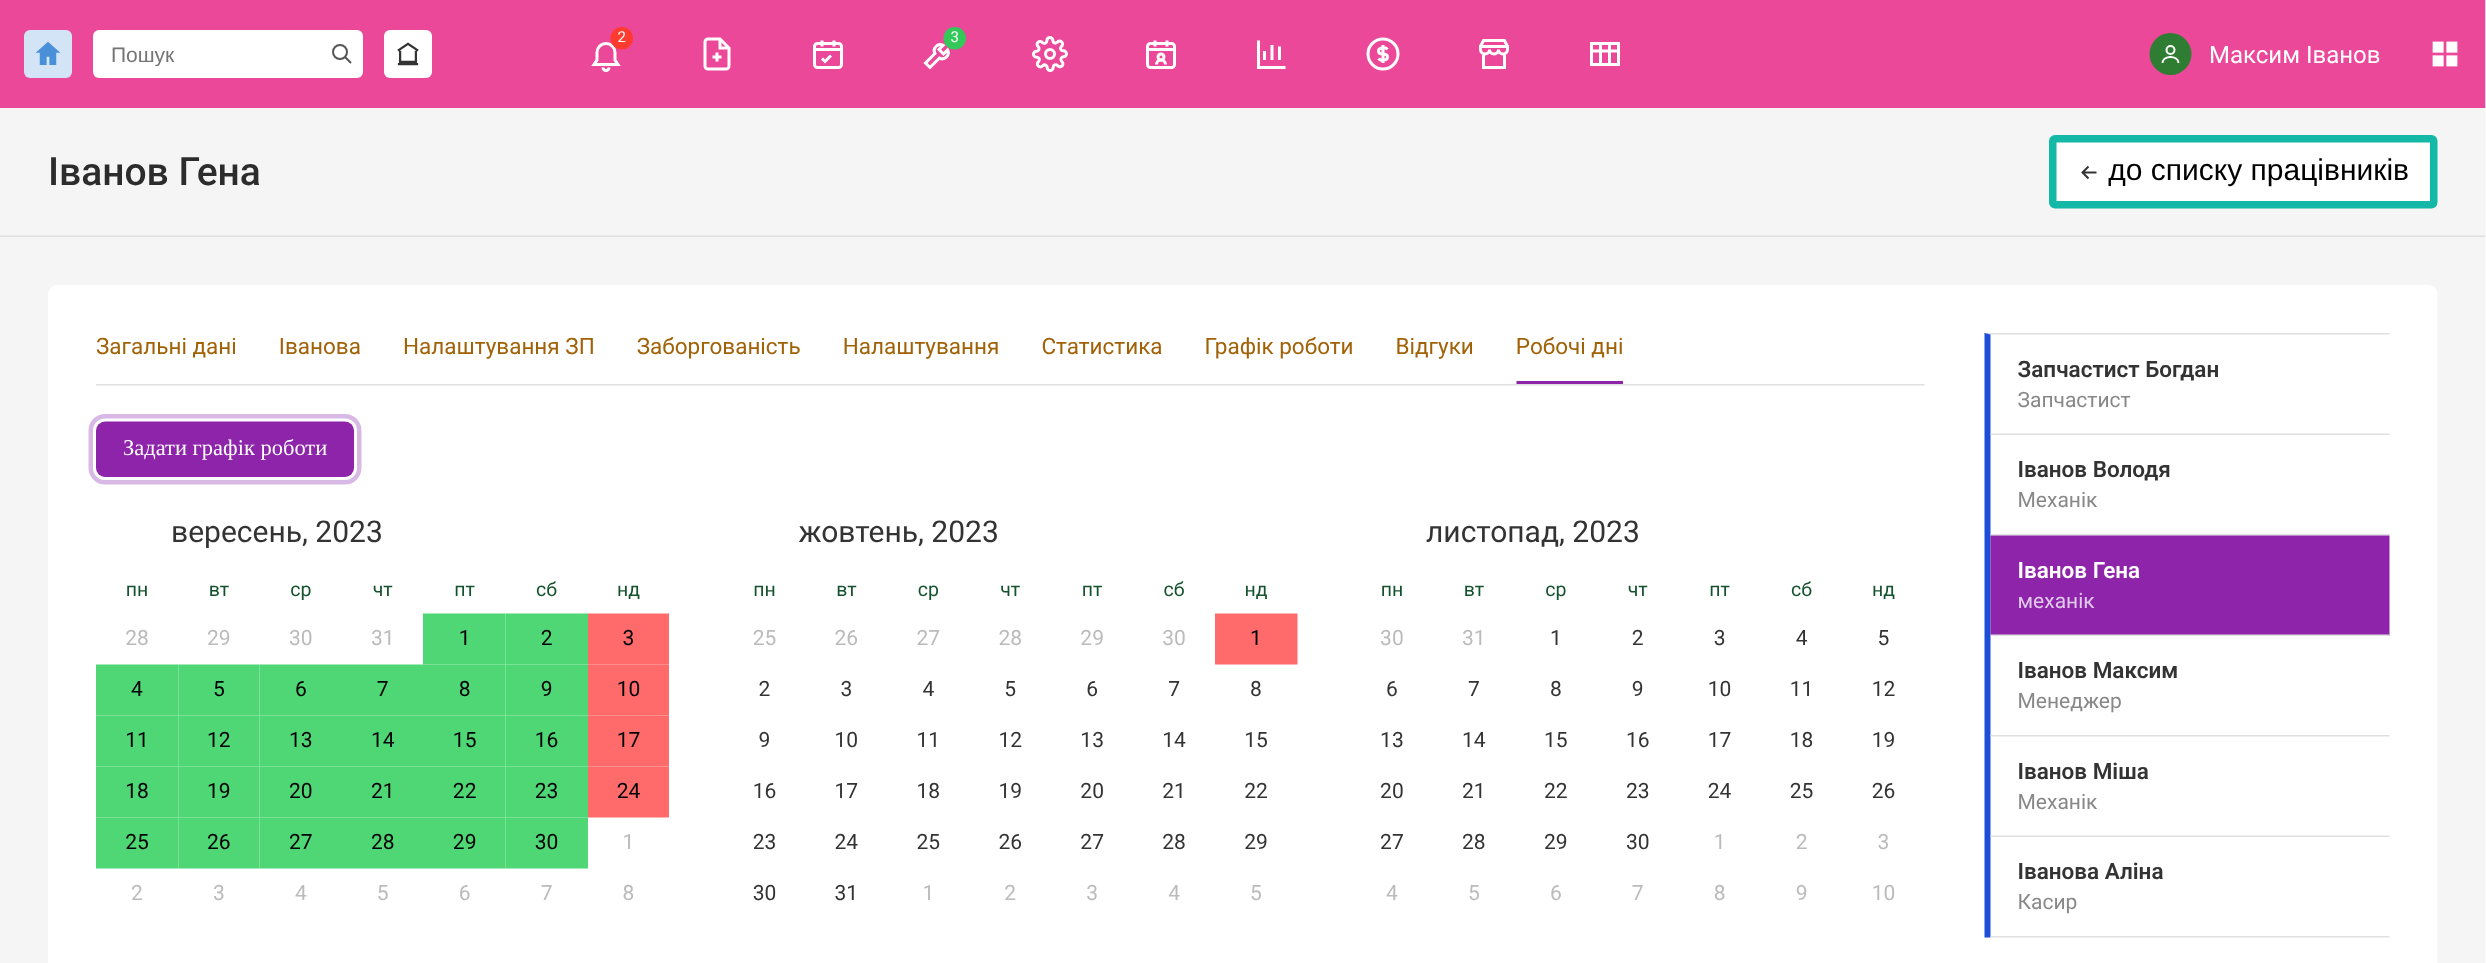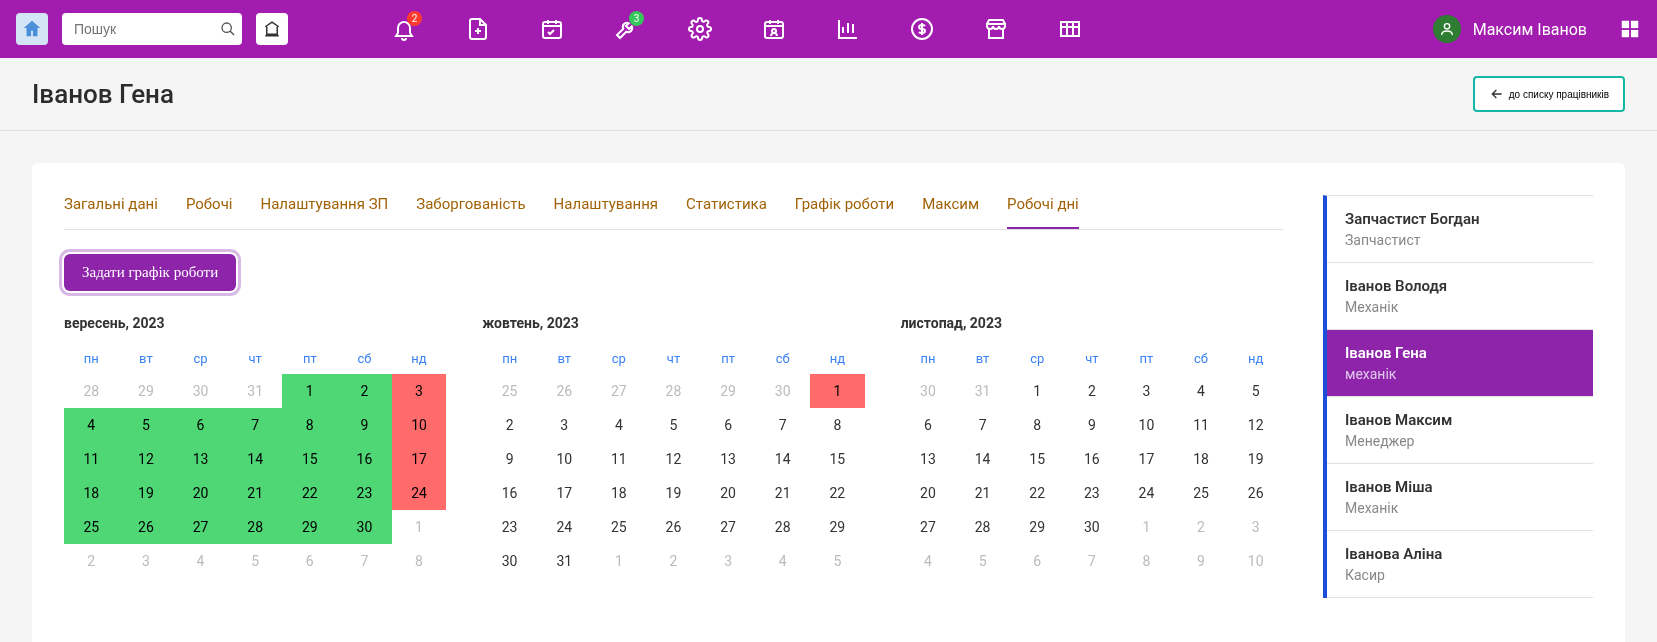--- a/index.html
+++ b/index.html
@@ -1,58 +1,58 @@
 <!DOCTYPE html>
 <html><head>
 <meta charset="utf-8">
 <style>
 * { margin: 0; padding: 0; box-sizing: border-box; }
 body { font-family: -apple-system, BlinkMacSystemFont, "Segoe UI", Roboto, sans-serif; background: #f5f5f5; color: #333; }
 
 
-.header { background: #a21caf; height: 58px; display: flex; align-items: center; padding: 0 16px; gap: 14px; }
+.header { background: #ec4899; height: 72px; display: flex; align-items: center; padding: 0 16px; gap: 14px; }
 .home-icon { width: 32px; height: 32px; background: #d4e4f7; border-radius: 4px; display: flex; align-items: center; justify-content: center; cursor: pointer; }
 .search-wrap { position: relative; }
 .search-input { width: 180px; height: 32px; border-radius: 4px; border: none; padding: 0 32px 0 12px; background: #fff; font-size: 14px; }
 .search-icon-btn { position: absolute; right: 6px; top: 50%; transform: translateY(-50%); cursor: pointer; }
 .bank-btn { width: 32px; height: 32px; background: #fff; border-radius: 4px; display: flex; align-items: center; justify-content: center; cursor: pointer; }
 .header-spacer { flex: 1; }
 .nav-icons { display: flex; gap: 50px; align-items: center; margin-left: 90px; }
 .nav-icon { position: relative; cursor: pointer; color: #fff; display: flex; align-items: center; justify-content: center; }
 .badge { position: absolute; top: -6px; right: -6px; background: #ff3b30; color: #fff; font-size: 10px; width: 15px; height: 15px; border-radius: 50%; display: flex; align-items: center; justify-content: center; }
 .badge.green { background: #34c759; }
 .user-area { display: flex; align-items: center; gap: 12px; color: #fff; margin-left: 40px; }
 .avatar { width: 28px; height: 28px; background: #2e7d32; border-radius: 50%; display: flex; align-items: center; justify-content: center; }
 .apps-icon { margin-left: 18px; cursor: pointer; }
 
 
 .titlebar { background: #f5f5f5; border-bottom: 1px solid #e0e0e0; padding: 18px 32px; display: flex; justify-content: space-between; align-items: center; }
 .page-title { font-size: 26px; font-weight: 500; color: #2c2c2c; }
-.back-btn { background: #fff; border: 2px solid #14b8a6; border-radius: 4px; padding: 8px 14px; font-size: 10px; cursor: pointer; display: flex; align-items: center; gap: 4px; }
+.back-btn { background: #fff; border: 5px solid #14b8a6; border-radius: 4px; padding: 8px 14px; font-size: 20px; cursor: pointer; display: flex; align-items: center; gap: 4px; }
 
 
 .main-wrap { padding: 32px; }
 .card { background: #fff; border-radius: 6px; padding: 32px 32px 50px 32px; display: flex; gap: 40px; }
 .left-col { flex: 1; }
 .right-col { width: 270px; }
 
 
 .tabs { display: flex; gap: 28px; border-bottom: 1px solid #e0e0e0; margin-bottom: 24px; }
 .tab { padding: 0 0 14px 0; font-size: 15px; color: #a16207; cursor: pointer; border-bottom: 2px solid transparent; }
 .tab.active { color: #a16207; border-bottom-color: #8e24aa; }
 
 
 .schedule-btn { background: #8e24aa; color: #fff; border: none; border-radius: 6px; padding: 10px 18px; font-size: 15px; cursor: pointer; outline: 3px solid #d8b9e6; outline-offset: 2px; margin-bottom: 24px; font-family: Liberation Serif, serif; }
 
 
 .calendars { display: flex; gap: 36px; }
 .calendar { flex: 1; }
-.cal-title { font-size: 14px; font-weight: 700; margin-bottom: 12px; }
+.cal-title { font-size: 20px; font-weight: 400; margin-bottom: 12px; margin-left: 50px; }
 .cal-grid { display: grid; grid-template-columns: repeat(7, 1fr); gap: 0; }
-.cal-head { text-align: center; font-size: 13px; color: #3b82f6; padding: 8px 0; }
+.cal-head { text-align: center; font-size: 13px; color: #14532d; padding: 8px 0; }
 .cal-cell { text-align: center; padding: 9px 0; font-size: 14px; cursor: pointer; }
 .cal-cell.other { color: #bbb; }
 .cal-cell.green { background: #4fd675; color: #000; }
 .cal-cell.red { background: #ff6b6b; color: #000; }
 
 
 .emp-list { border-left: 4px solid #1d4ed8; border-top: 1px solid #e0e0e0; }
 .emp-item { padding: 14px 18px; border-bottom: 1px solid #e0e0e0; cursor: pointer; }
 .emp-item.active { background: #8e24aa; color: #fff; }
 .emp-name { font-size: 15px; font-weight: 600; margin-bottom: 4px; }
@@ -177,27 +177,27 @@
       </svg>
     <span>до списку працівників</span>
   </button>
 </div>
 
 <div class="main-wrap">
   <div class="card">
     <div class="left-col">
       <div class="tabs" id="tabs-container">
           <div class="tab">Загальні дані</div>
-          <div class="tab">Робочі</div>
+          <div class="tab">Іванова</div>
           <div class="tab">Налаштування ЗП</div>
           <div class="tab">Заборгованість</div>
           <div class="tab">Налаштування</div>
           <div class="tab">Статистика</div>
           <div class="tab">Графік роботи</div>
-          <div class="tab">Максим</div>
+          <div class="tab">Відгуки</div>
           <div class="tab active">Робочі дні</div>
         </div>
       <button class="schedule-btn">Задати графік роботи</button>
       <div class="calendars" id="calendars-container">
           <div class="calendar">
             <div class="cal-title">вересень, 2023</div>
             <div class="cal-grid">
               <div class="cal-head">пн</div>
               <div class="cal-head">вт</div>
               <div class="cal-head">ср</div>

